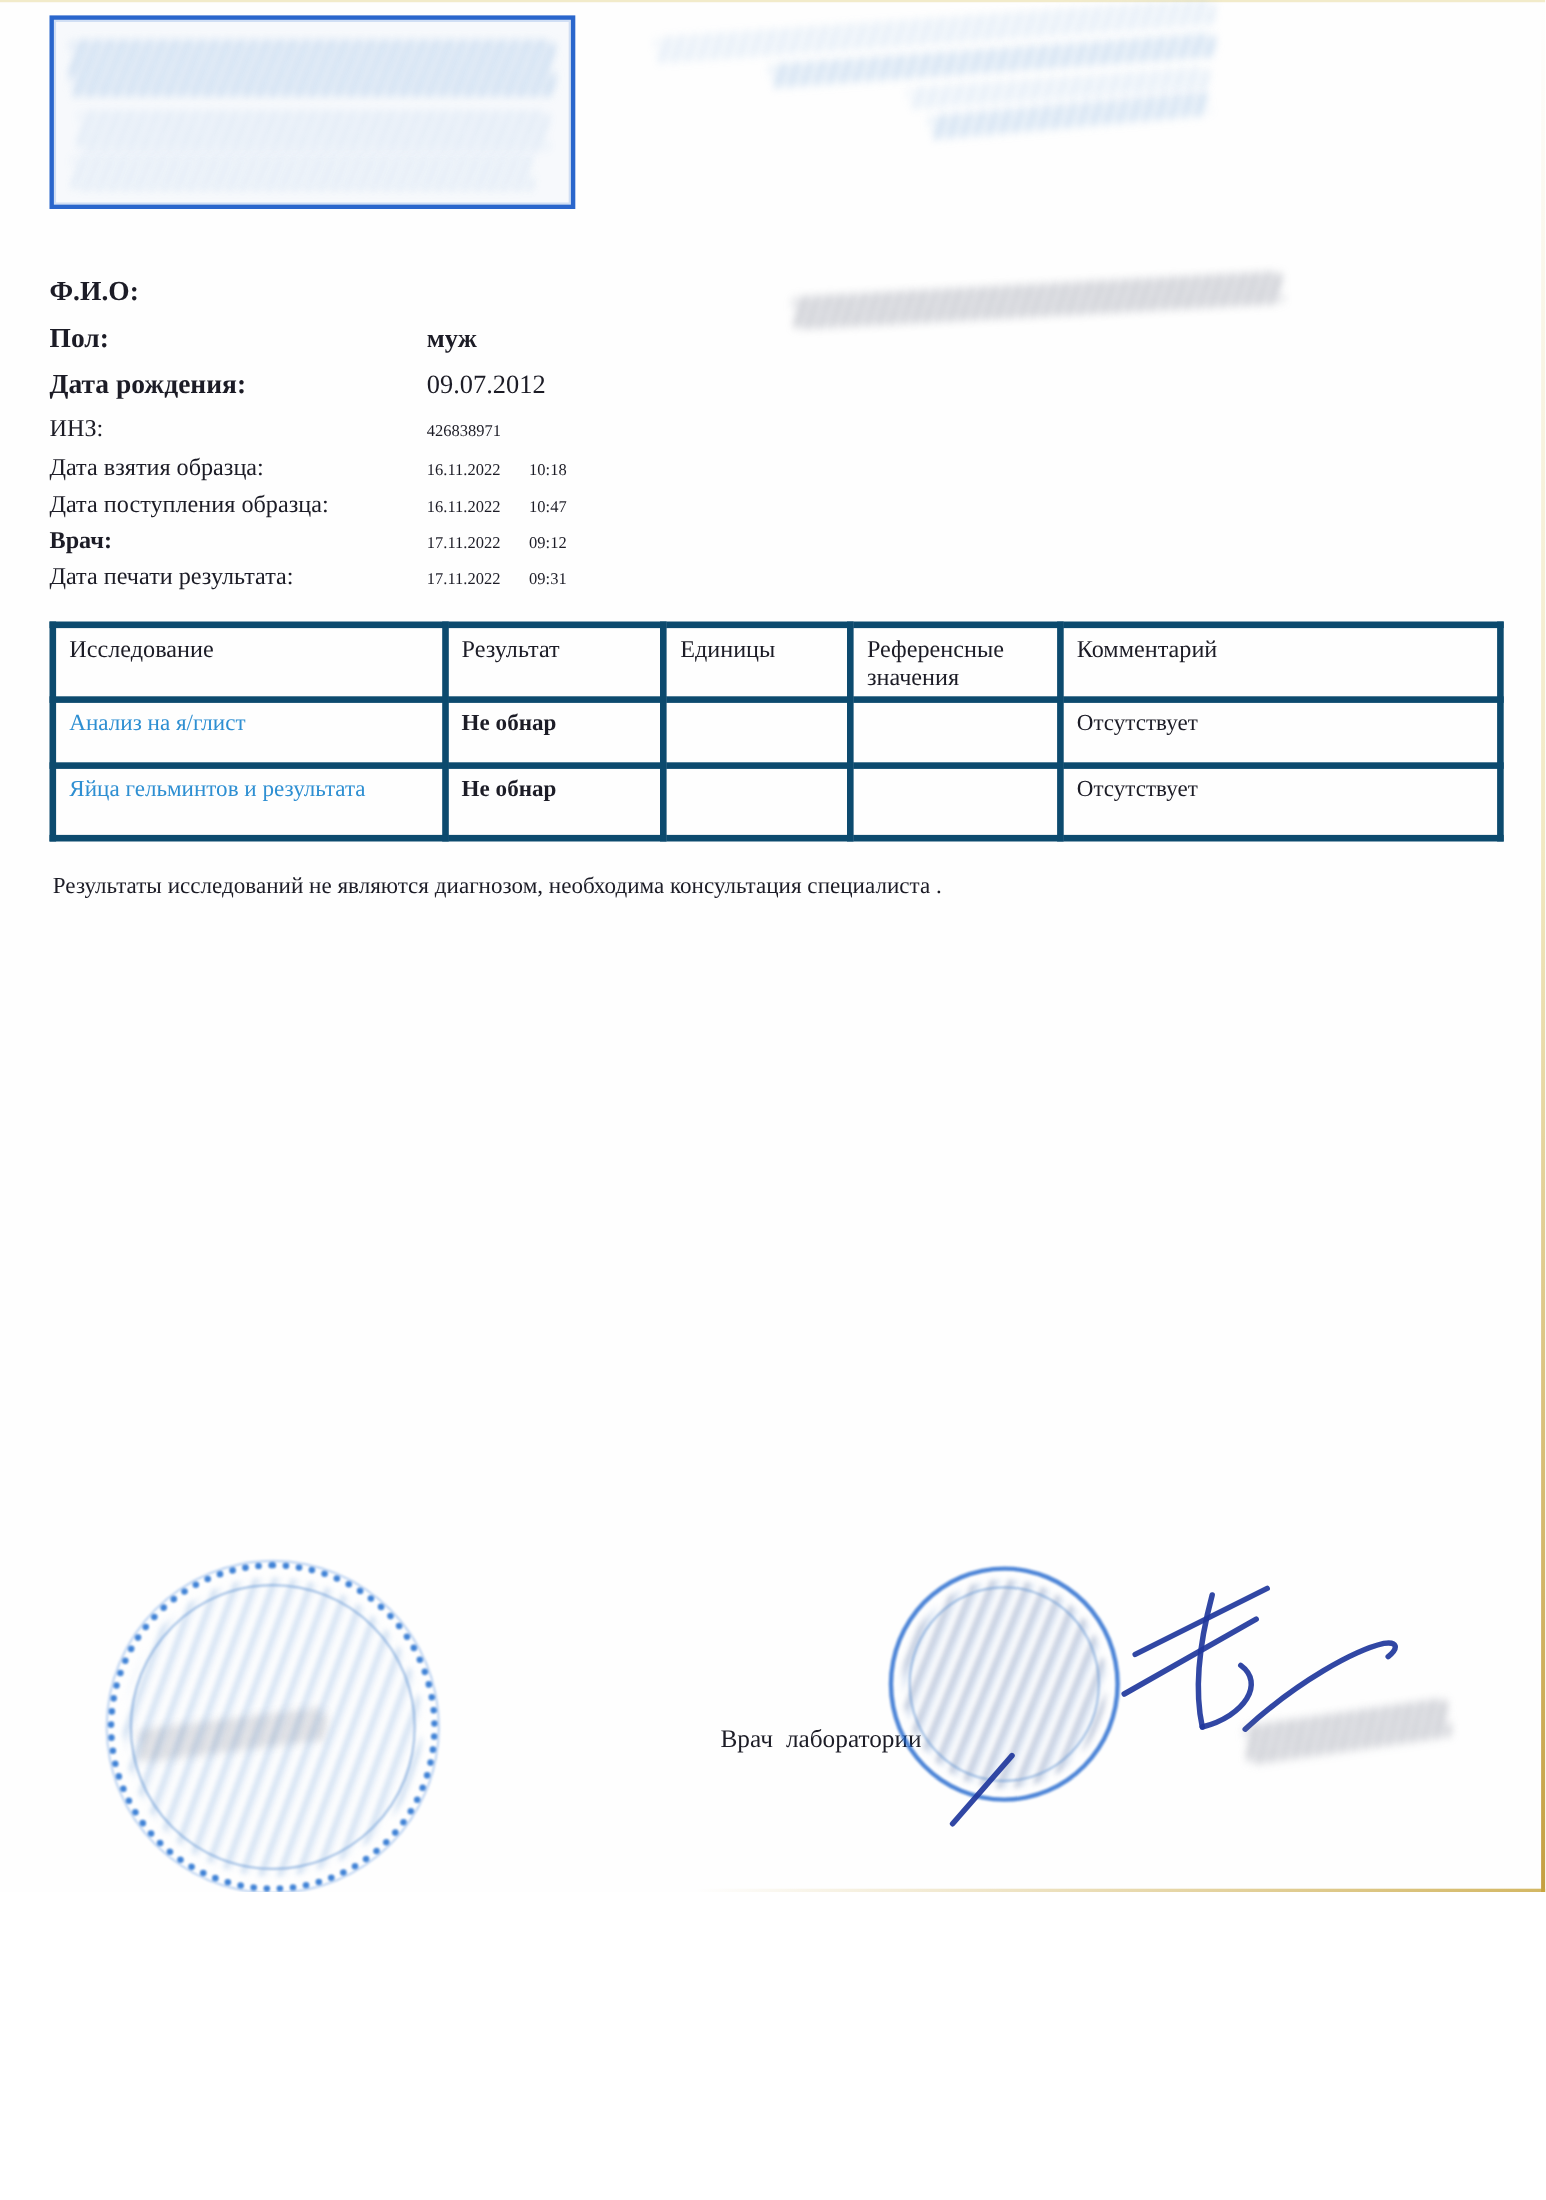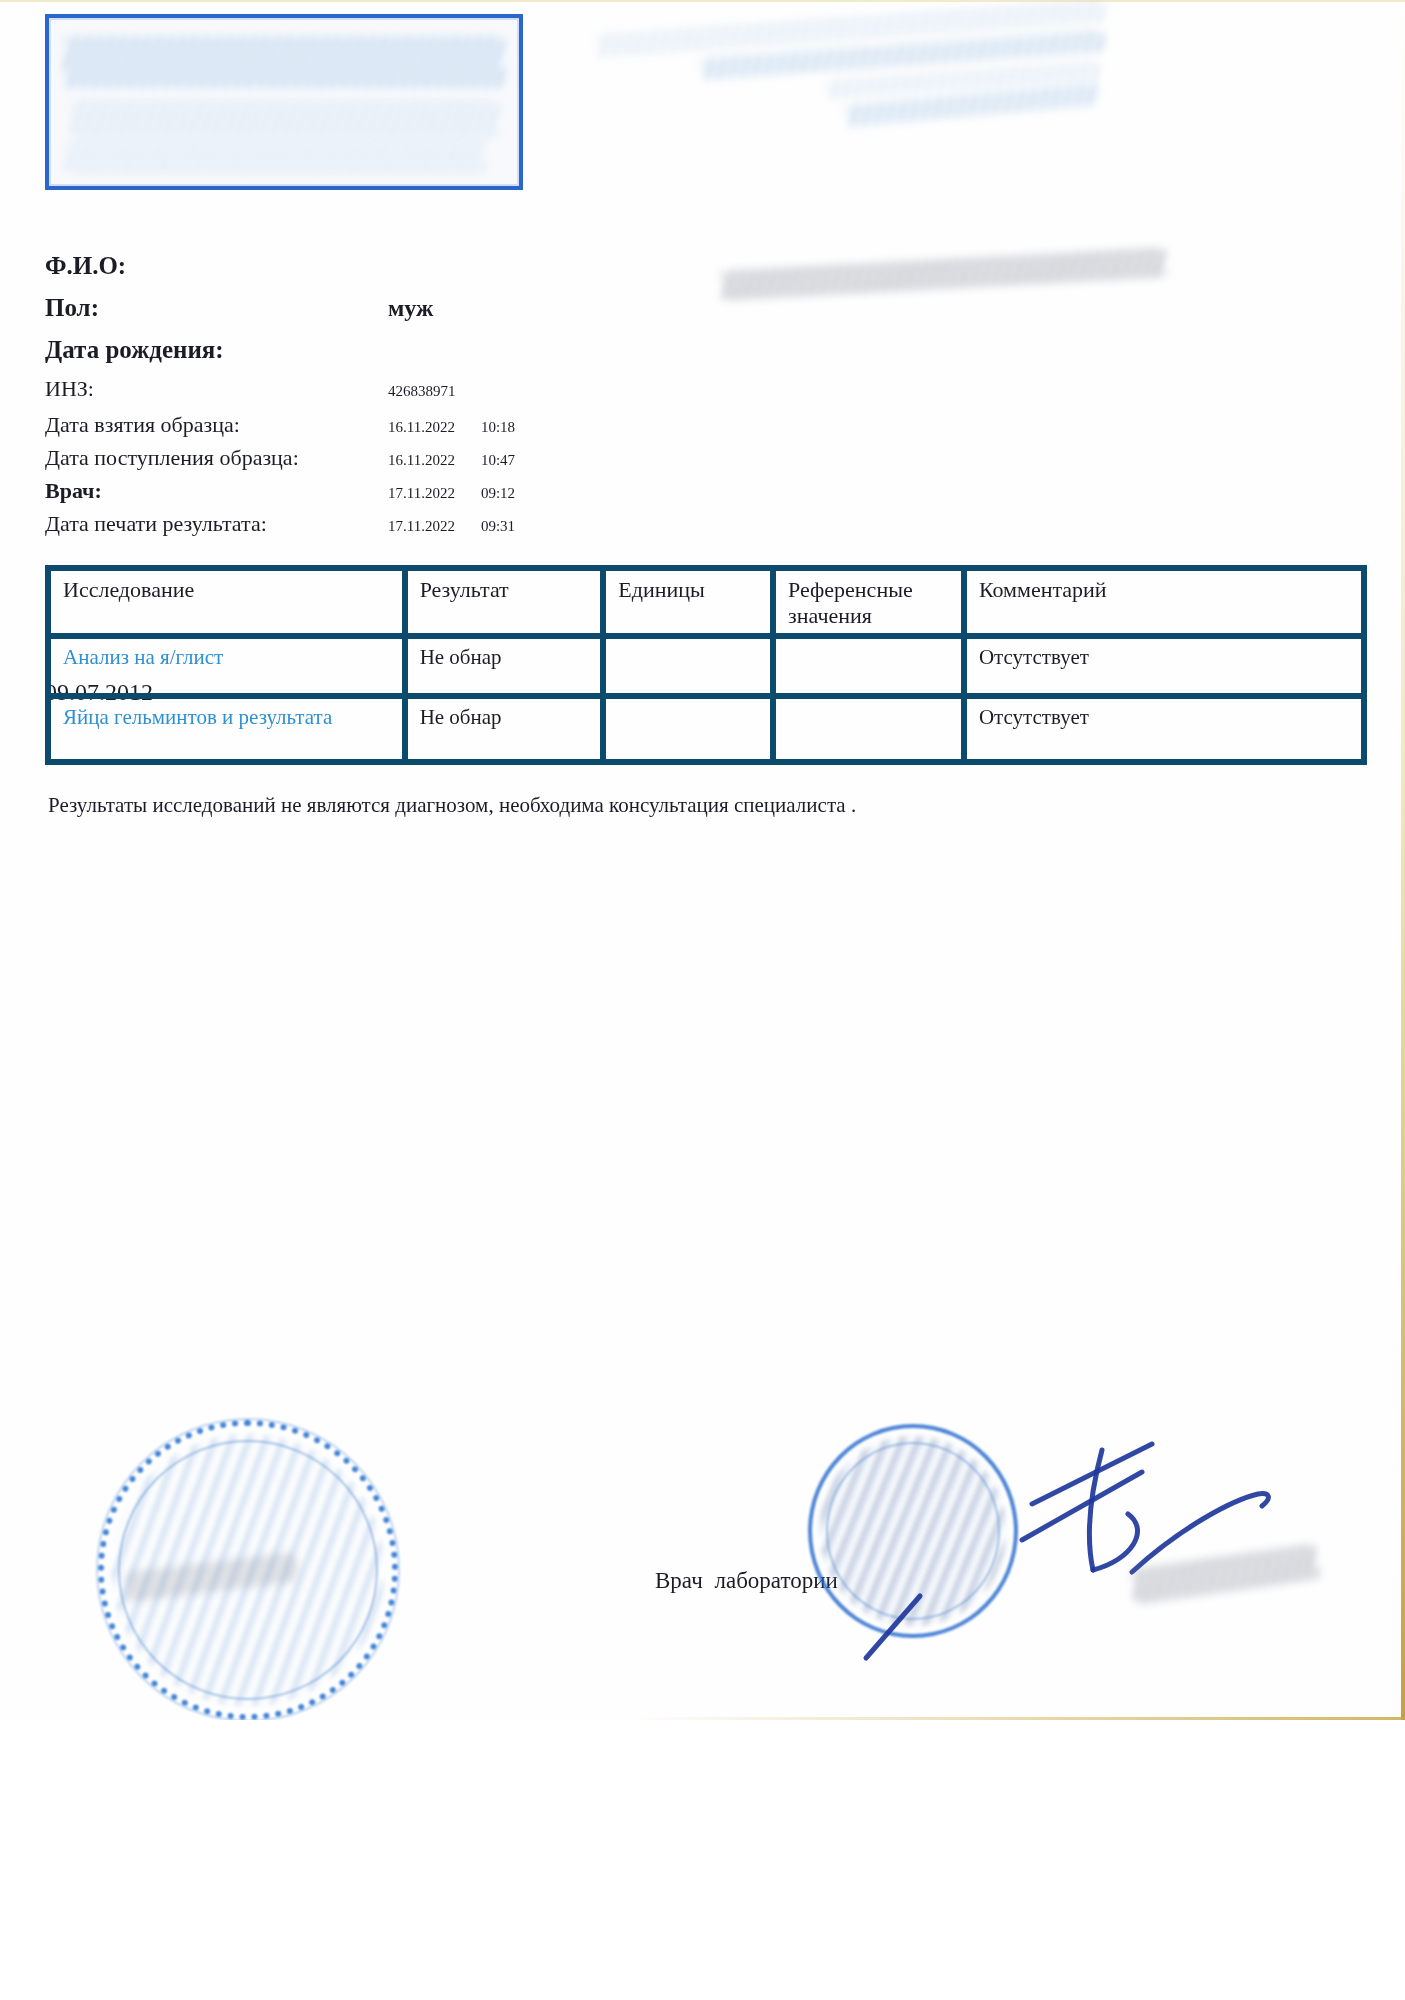--- a/index.html
+++ b/index.html
@@ -51,21 +51,21 @@
   .info .t2{margin-left:26px;}
   .fio-smudge{left:333px;top:6px;width:445px;height:30px;transform:rotate(-3deg);position:relative;display:inline-block;vertical-align:middle;}
 
   
   table.results{position:absolute;left:45px;top:565px;width:1322px;border-collapse:collapse;table-layout:fixed;
     font-size:22px;}
   table.results th,table.results td{border:6px solid #0c4a6e;vertical-align:top;padding:6px 12px 4px 12px;text-align:left;font-weight:normal;}
   table.results th{height:52px;font-size:22px;}
   table.results td{font-size:21px;line-height:25px;}
   td.test{color:var(--test-blue);}
-  td.result.b{font-weight:normal;border-radius:10px;}
+  td.result.b{font-weight:bold;border-radius:10px;}
   tr.r1 td{height:48px;}
   tr.r2 td{height:44px;}
   tr.r3 td{height:50px;}
   .col1{width:27.1%;} .col2{width:15.1%;} .col3{width:12.9%;} .col4{width:14.5%;} .col5{width:30.4%;}
 
   .footnote{position:absolute;left:48px;top:793px;font-size:21px;}
 
   
   .round-stamp{position:absolute;border-radius:50%;filter:blur(1px);}
   .round-stamp::before{content:"";position:absolute;inset:8px;border-radius:50%;filter:blur(2.5px);
@@ -110,21 +110,21 @@
 
   <div class="info">
     <div class="row big lbold">
       <span class="lbl">Ф.И.О:</span>
       <span class="val"><span class="smudge gray fio-smudge"></span></span>
     </div>
     <div class="row big lbold vbold">
       <span class="lbl">Пол:</span>
       <span class="val">муж</span>
     </div>
-    <div class="row big lbold" style="height:40px;flex-direction:column;">
+    <div class="row big lbold" style="height:40px;">
       <span class="lbl">Дата рождения:</span>
       <span class="val">09.07.2012</span>
     </div>
     <div class="row small" style="height:36px;">
       <span class="lbl">ИНЗ:</span>
       <span class="val">426838971</span>
     </div>
     <div class="row small">
       <span class="lbl">Дата взятия образца:</span>
       <span class="val"><span>16.11.2022</span><span class="t2">10:18</span></span>

